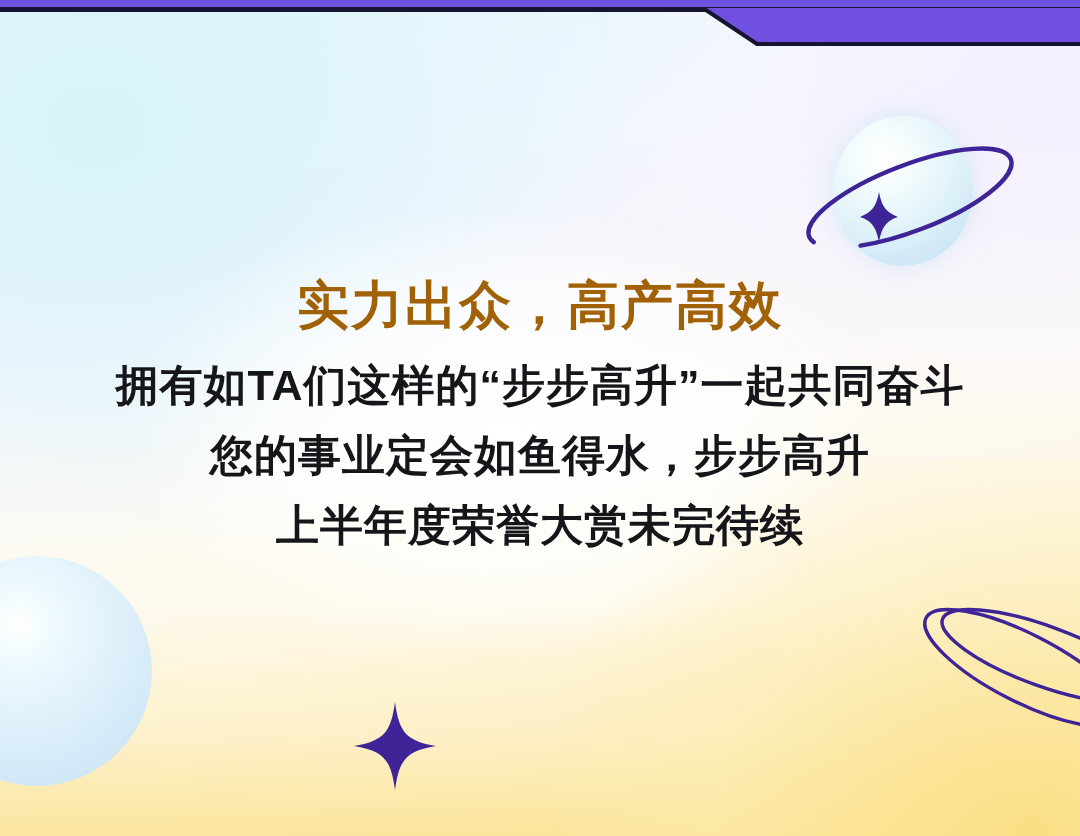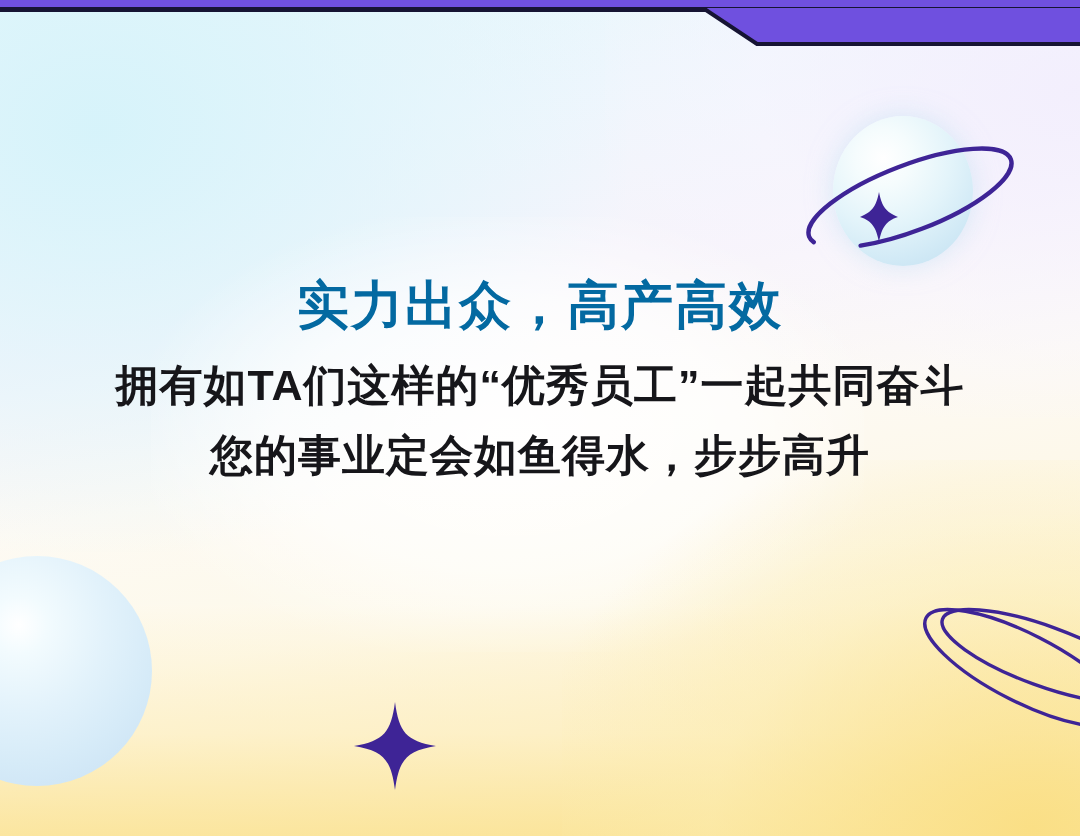--- a/index.html
+++ b/index.html
@@ -175,21 +175,21 @@
     top: 276px;
     width: 100%;
     text-align: center;
     z-index: 5;
   }
   .headline {
     font-size: 52px;
     font-weight: 700;
     letter-spacing: 2px;
     line-height: 1.12;
-    color: #0369a1;
+    color: #a16207;
     margin: 0 0 30px 0;
     white-space: nowrap;
   }
   .line {
     font-size: 43px;
     font-weight: 700;
     letter-spacing: 1px;
     line-height: 1.0;
     color: #16161a;
     margin: 0 0 27px 0;
@@ -231,17 +231,18 @@
     <ellipse cx="148" cy="108" rx="108" ry="30" transform="rotate(20 148 108)" fill="none" stroke="#3e2496" stroke-width="3.4"></ellipse>
   </svg>
 
   <svg class="sparkle-main" viewBox="0 0 86 92">
     <path d="M 43 2 C 47 32, 54 41, 84 46 C 54 51, 47 60, 43 90
              C 39 60, 32 51, 2 46 C 32 41, 39 32, 43 2 Z" fill="#3e2496"></path>
   </svg>
 
   <div class="copy">
     <p class="headline">实力出众，高产高效</p>
-    <p class="line">拥有如TA们这样的“优秀员工”一起共同奋斗</p>
+    <p class="line">拥有如TA们这样的“步步高升”一起共同奋斗</p>
     <p class="line">您的事业定会如鱼得水，步步高升</p>
+    <p class="line">上半年度荣誉大赏未完待续</p>
   </div>
 
 </div>
 
 </body></html>

